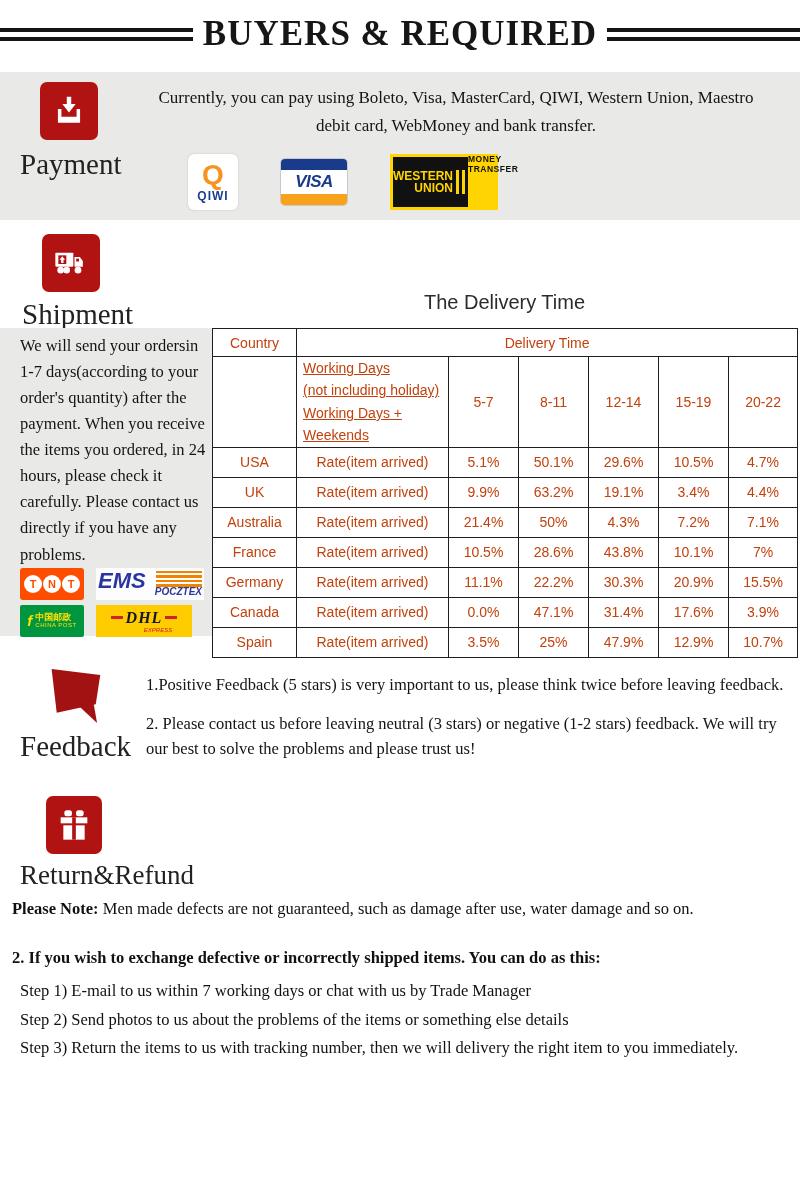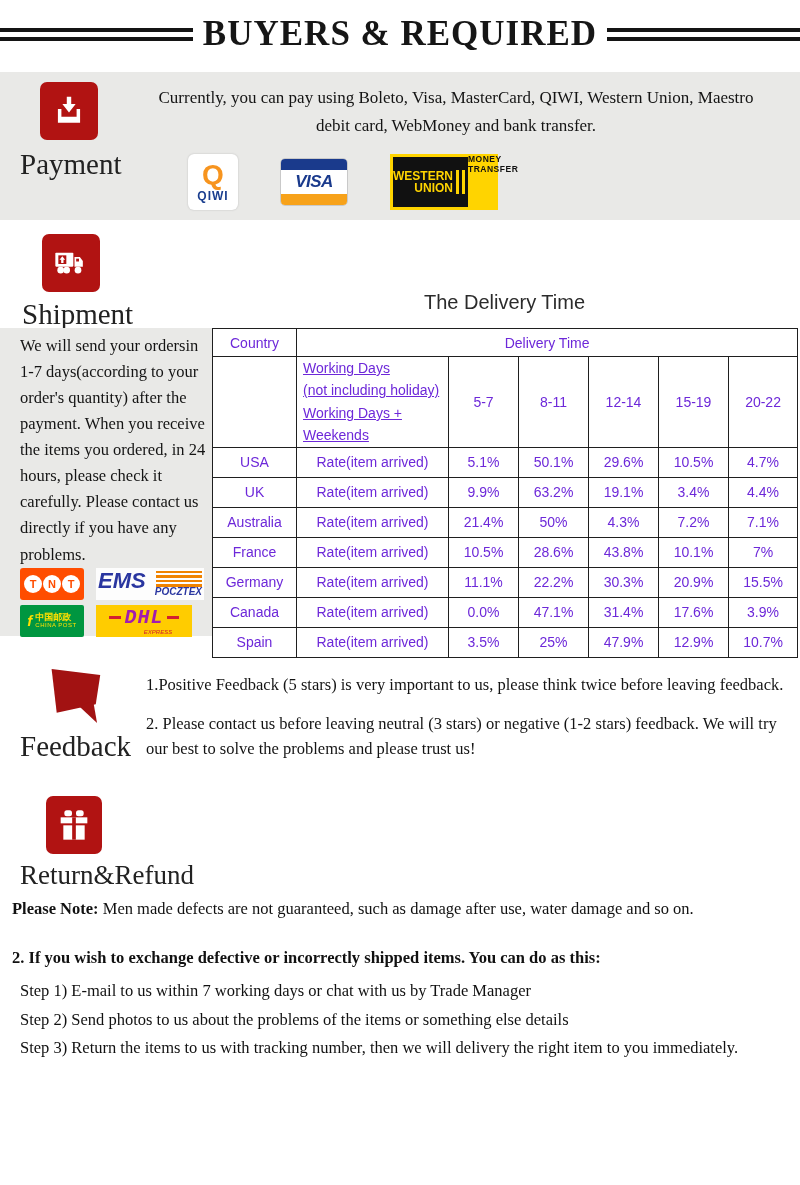--- a/index.html
+++ b/index.html
@@ -66,25 +66,25 @@
   .lg-ems .bars i{display:block;width:46px;height:2.5px;background:#f08300;}
   .lg-ems .sub{position:absolute;right:2px;bottom:3px;color:#2a36a0;font-family:"Liberation Sans",sans-serif;font-weight:bold;font-style:italic;font-size:10px;}
   .lg-cp{width:64px;height:32px;background:#009640;border-radius:2px;display:flex;align-items:center;justify-content:center;gap:3px;}
   .lg-cp .gl{color:#ffe000;font-weight:bold;font-size:15px;font-style:italic;font-family:"Liberation Sans",sans-serif;}
   .lg-cp .tx{display:flex;flex-direction:column;line-height:1;}
   .lg-cp .cn{color:#ffe000;font-size:9px;font-weight:bold;}
   .lg-cp .en{color:#ffe000;font-size:6px;font-family:"Liberation Sans",sans-serif;letter-spacing:0.5px;}
   .lg-dhl{width:96px;height:32px;background:#ffcc00;display:flex;flex-direction:column;align-items:center;justify-content:center;}
   .lg-dhl .row{display:flex;align-items:center;gap:3px;}
   .lg-dhl .dash{width:12px;height:3px;background:#d3202f;}
-  .lg-dhl .nm{color:#a21caf;font-family:Liberation Mono, monospace;font-weight:bold;font-style:italic;font-size:20px;letter-spacing:1px;}
+  .lg-dhl .nm{color:#0f172a;font-family:Liberation Serif, serif;font-weight:bold;font-style:italic;font-size:16px;letter-spacing:1px;}
   .lg-dhl .sub{color:#d3202f;font-family:"Liberation Sans",sans-serif;font-style:italic;font-size:6px;margin-left:28px;}
   
   table.dlv{border-collapse:collapse;table-layout:fixed;width:585px;background:#fff;
-    font-family:"Liberation Sans",sans-serif;color:#6d28d9;}
+    font-family:"Liberation Sans",sans-serif;color:#c2410c;}
   table.dlv td{border:1px solid #1f1f1f;text-align:center;font-size:14px;padding:0 2px;box-sizing:border-box;}
   table.dlv tr.h1 td{height:28px;font-size:14px;}
   table.dlv tr.h2 td{height:62px;}
   table.dlv tr.r td{height:30px;}
   td.wd{text-align:left !important;padding-left:6px !important;font-size:12.5px;line-height:1.6;text-decoration:underline;}
   td.country{font-size:15px;}
   
   .sec-feedback{position:absolute;top:664px;left:0;width:800px;display:flex;}
   .fb-left{width:146px;padding-left:20px;box-sizing:border-box;}
   .fb-left svg{margin-left:18px;display:block;}

